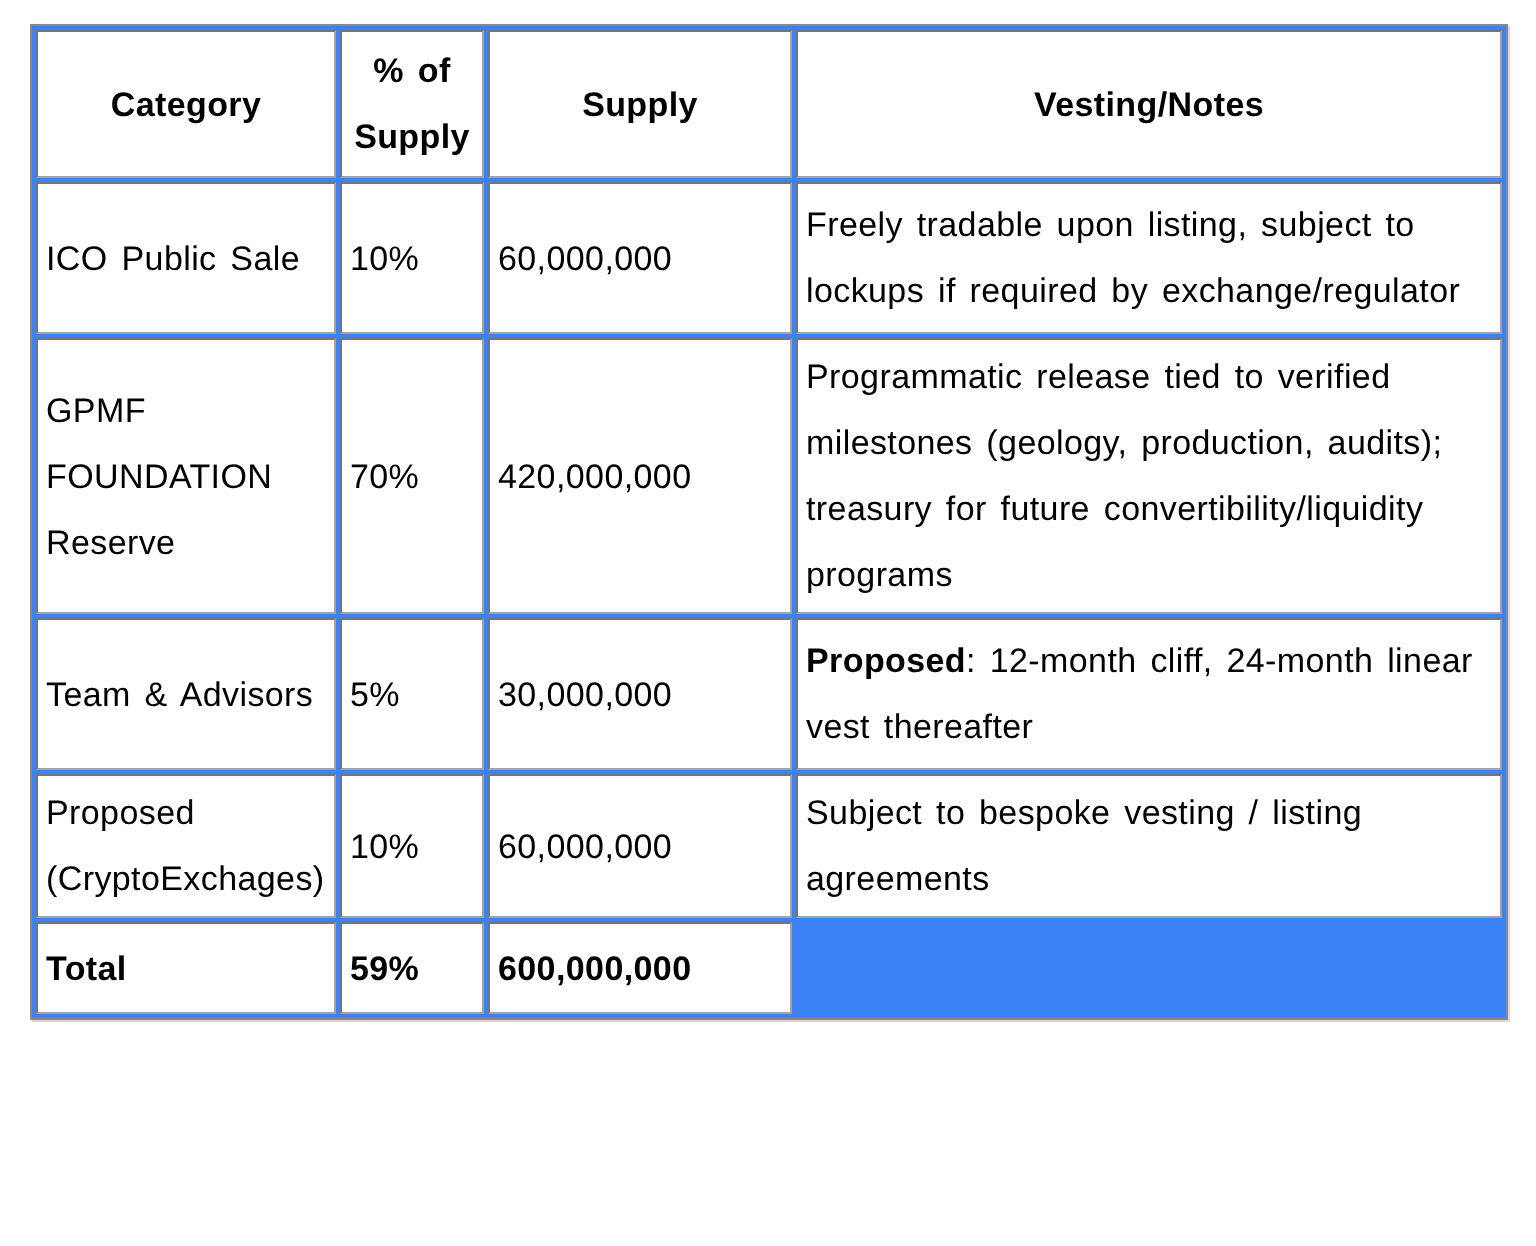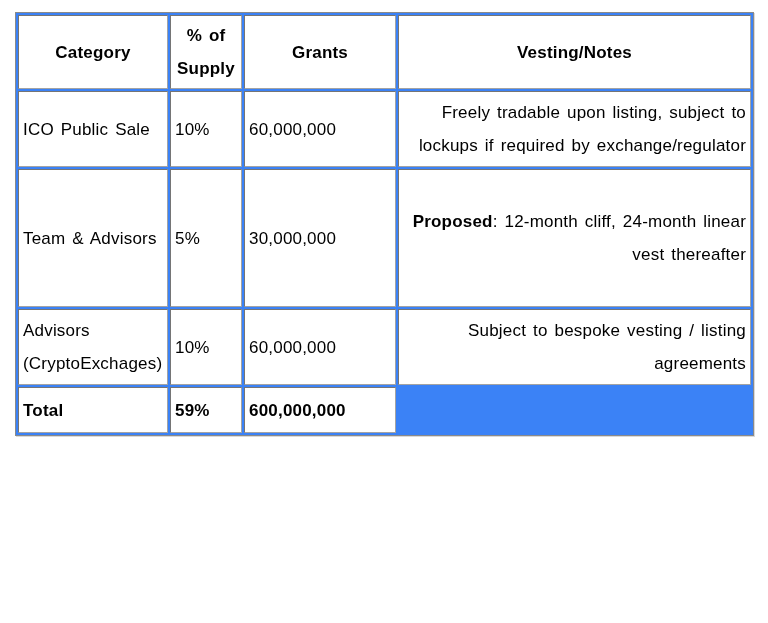--- a/index.html
+++ b/index.html
@@ -37,21 +37,21 @@
     word-spacing: 2px;
     background: #ffffff;
     overflow: hidden;
   }
   th {
     font-weight: bold;
     text-align: center;
   }
   td.col-cat   { text-align: left; margin-left: 28px; }
   td.col-num   { text-align: left; }
-  td.col-notes { text-align: right; }
+  td.col-notes { text-align: left; }
   thead tr           { height: 74px; }
   tbody.data-rows tr:nth-child(1) { height: 76px; }
   tbody.data-rows tr:nth-child(2) { height: 138px; }
   tbody.data-rows tr:nth-child(3) { height: 76px; }
   tbody.data-rows tr:nth-child(4) { height: 56px; }
   tbody.data-rows tr:nth-child(5) { height: 74px; }
   tr.total-row       { height: 46px; }
   tr.total-row td    { font-weight: bold; }
   td.empty-cell {
     border: none;
@@ -67,43 +67,51 @@
     <colgroup>
       <col style="width:150px">
       <col style="width:72px">
       <col style="width:152px">
       <col style="width:353px">
     </colgroup>
     <thead>
       <tr>
         <th>Category</th>
         <th>% of Supply</th>
-        <th>Grants</th>
+        <th>Supply</th>
         <th>Vesting/Notes</th>
       </tr>
     </thead>
     <tbody class="data-rows">
         <tr>
     <td class="col-cat">ICO Public Sale</td>
     <td class="col-num">10%</td>
     <td class="col-num">60,000,000</td>
     <td class="col-notes">
       <span class="notes-bold"></span><span>Freely tradable upon listing, subject to lockups if required by exchange/regulator</span>
     </td>
   </tr>
         <tr>
+    <td class="col-cat">GPMF FOUNDATION Reserve</td>
+    <td class="col-num">70%</td>
+    <td class="col-num">420,000,000</td>
+    <td class="col-notes">
+      <span class="notes-bold"></span><span>Programmatic release tied to verified milestones (geology, production, audits); treasury for future convertibility/liquidity programs</span>
+    </td>
+  </tr>
+        <tr>
     <td class="col-cat">Team &amp; Advisors</td>
     <td class="col-num">5%</td>
     <td class="col-num">30,000,000</td>
     <td class="col-notes">
       <span class="notes-bold">Proposed</span><span>: 12-month cliff, 24-month linear vest thereafter</span>
     </td>
   </tr>
         <tr>
-    <td class="col-cat">Advisors (CryptoExchages)</td>
+    <td class="col-cat">Proposed (CryptoExchages)</td>
     <td class="col-num">10%</td>
     <td class="col-num">60,000,000</td>
     <td class="col-notes">
       <span class="notes-bold"></span><span>Subject to bespoke vesting / listing agreements</span>
     </td>
   </tr>
       </tbody>
     <tbody>
       <tr class="total-row">
         <td class="col-cat">Total</td>

